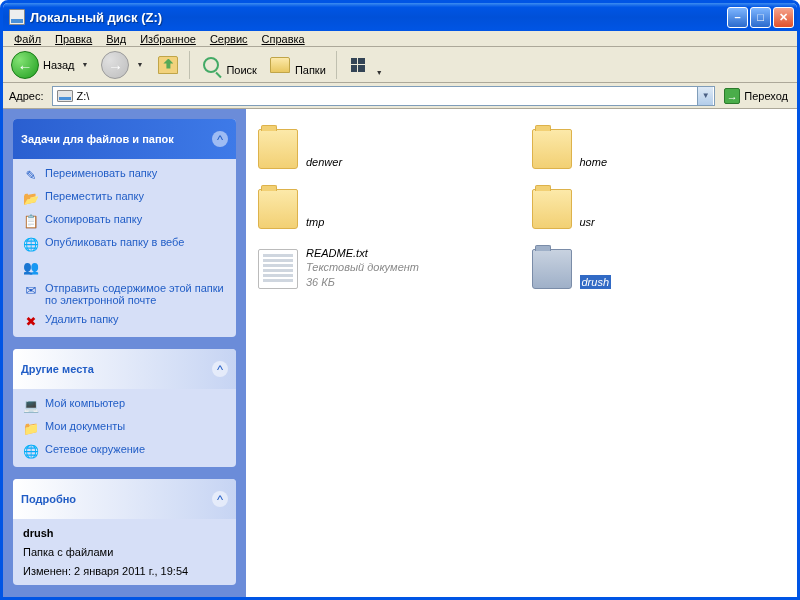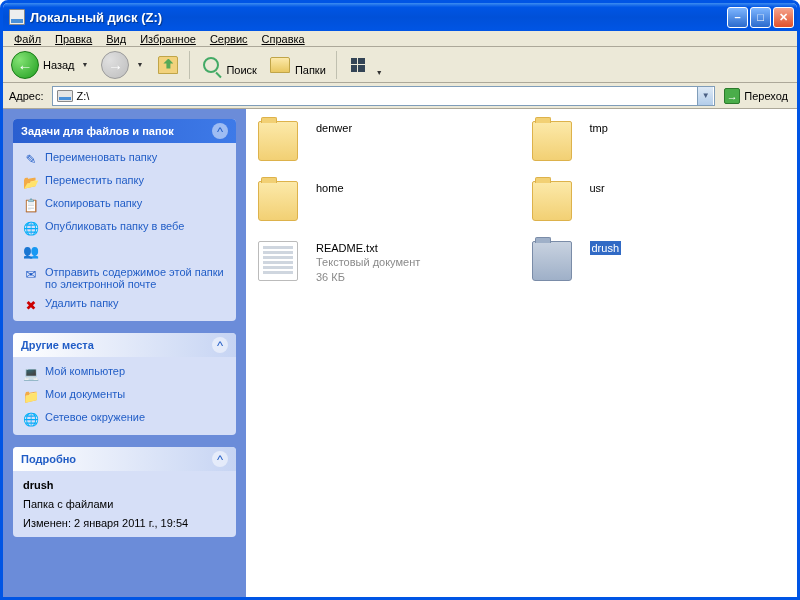--- a/index.html
+++ b/index.html
@@ -44,32 +44,32 @@
   .addr-input .drv-ico:after { content:''; position:absolute; left:1px; right:1px; bottom:1px; height:3px; background:#4a90d9; }
   .addr-input .addr-text { flex:1; }
   .addr-drop { width:16px; height:18px; background:linear-gradient(#deeaf6,#b3cdea); border-left:1px solid #7f9db9; display:flex; align-items:center; justify-content:center; font-size:8px; color:#4b6184; }
   .go-btn { display:flex; align-items:center; gap:4px; padding:1px 4px; border:1px solid #ece9d8; }
   .go-arrow { width:16px; height:16px; background:#4aad4a; display:flex; align-items:center; justify-content:center; color:#fff; font-size:11px; border-radius:2px; border:1px solid #2c7a2c; }
 
   .body-row { flex:1; display:flex; overflow:hidden; }
 
   .sidebar { width: 243px; background: #6b8cd9; padding: 10px; display:flex; flex-direction:column; gap:12px; overflow-y:auto; }
   .panel { background:#d6dff7; border-radius: 4px; overflow:hidden; }
-  .panel-head { background: linear-gradient(to right, #ffffff, #c6d4f3); height:24px; display:flex; align-items:center; padding: 0 8px; font-size:11px; font-weight:bold; color:#215dc6; justify-content:space-between; }
+  .panel-head { background: linear-gradient(to right, #ffffff, #c6d4f3); height:40px; display:flex; align-items:center; padding: 0 8px; font-size:11px; font-weight:bold; color:#215dc6; justify-content:space-between; }
   .panel-head.primary { background: linear-gradient(to right, #2a5fd0, #3e7ae8); color:#fff; }
   .panel-head .collapse { font-size:13px; font-weight:normal; width:16px; height:16px; border-radius:50%; background:rgba(255,255,255,0.5); display:flex; align-items:center; justify-content:center; line-height:1; color:#215dc6; }
   .panel-body { padding: 8px 10px; font-size: 11px; display:flex; flex-direction:column; gap:7px; }
   .plink { display:flex; align-items:flex-start; gap:6px; color:#215dc6; cursor:pointer; }
   .pico { width:16px; height:16px; flex-shrink:0; display:flex; align-items:center; justify-content:center; font-size:13px; }
   .dtxt { color:#000; font-size:11px; }
   .dtxt b { font-weight:bold; }
 
   .file-area { flex:1; background:#fff; padding: 12px; overflow:auto; }
   .file-grid { display:grid; grid-template-columns: 1fr 1fr; column-gap: 20px; row-gap: 12px; }
-  .file-item { display:flex; align-items:flex-start; gap:18px; height:48px; }
+  .file-item { display:flex; align-items:flex-end; gap:8px; height:48px;font-style:italic; }
   .file-item .ficon { width:40px; height:40px; flex-shrink:0; }
 
   .ficon.folder { background:linear-gradient(#fce9a9,#f2d074); border:1px solid #ddb24b; border-radius: 2px 2px 3px 3px; position:relative; }
   .ficon.folder:before { content:''; position:absolute; left:2px; top:-5px; width:14px; height:5px; background:#f2d074; border:1px solid #ddb24b; border-bottom:none; border-radius:2px 2px 0 0; }
   .ficon.folder.sel { background:linear-gradient(#c8d2e0, #9fb0c8); border-color:#7a8ca8; }
   .ficon.folder.sel:before { background:#9fb0c8; border-color:#7a8ca8; }
 
   .ficon.txt { background:#fff; border:1px solid #bbb; border-radius:2px; position:relative; padding:4px; }
   .ficon.txt:before { content:''; display:block; height:3px; background:#cfd6df; margin-bottom:2px; box-shadow: 0 5px 0 #cfd6df, 0 10px 0 #cfd6df, 0 15px 0 #cfd6df, 0 20px 0 #cfd6df, 0 25px 0 #cfd6df; }
 
@@ -237,28 +237,28 @@
         <div class="file-item">
           <div class="ficon folder"></div>
           <div class="file-meta">
               <div class="fname">denwer</div>
             </div>
         </div>
 
         <div class="file-item">
           <div class="ficon folder"></div>
           <div class="file-meta">
+              <div class="fname">home</div>
+            </div>
+        </div>
+
+        <div class="file-item">
+          <div class="ficon folder"></div>
+          <div class="file-meta">
               <div class="fname">tmp</div>
-            </div>
-        </div>
-
-        <div class="file-item">
-          <div class="ficon folder"></div>
-          <div class="file-meta">
-              <div class="fname">home</div>
             </div>
         </div>
 
         <div class="file-item">
           <div class="ficon folder"></div>
           <div class="file-meta">
               <div class="fname">usr</div>
             </div>
         </div>
 

